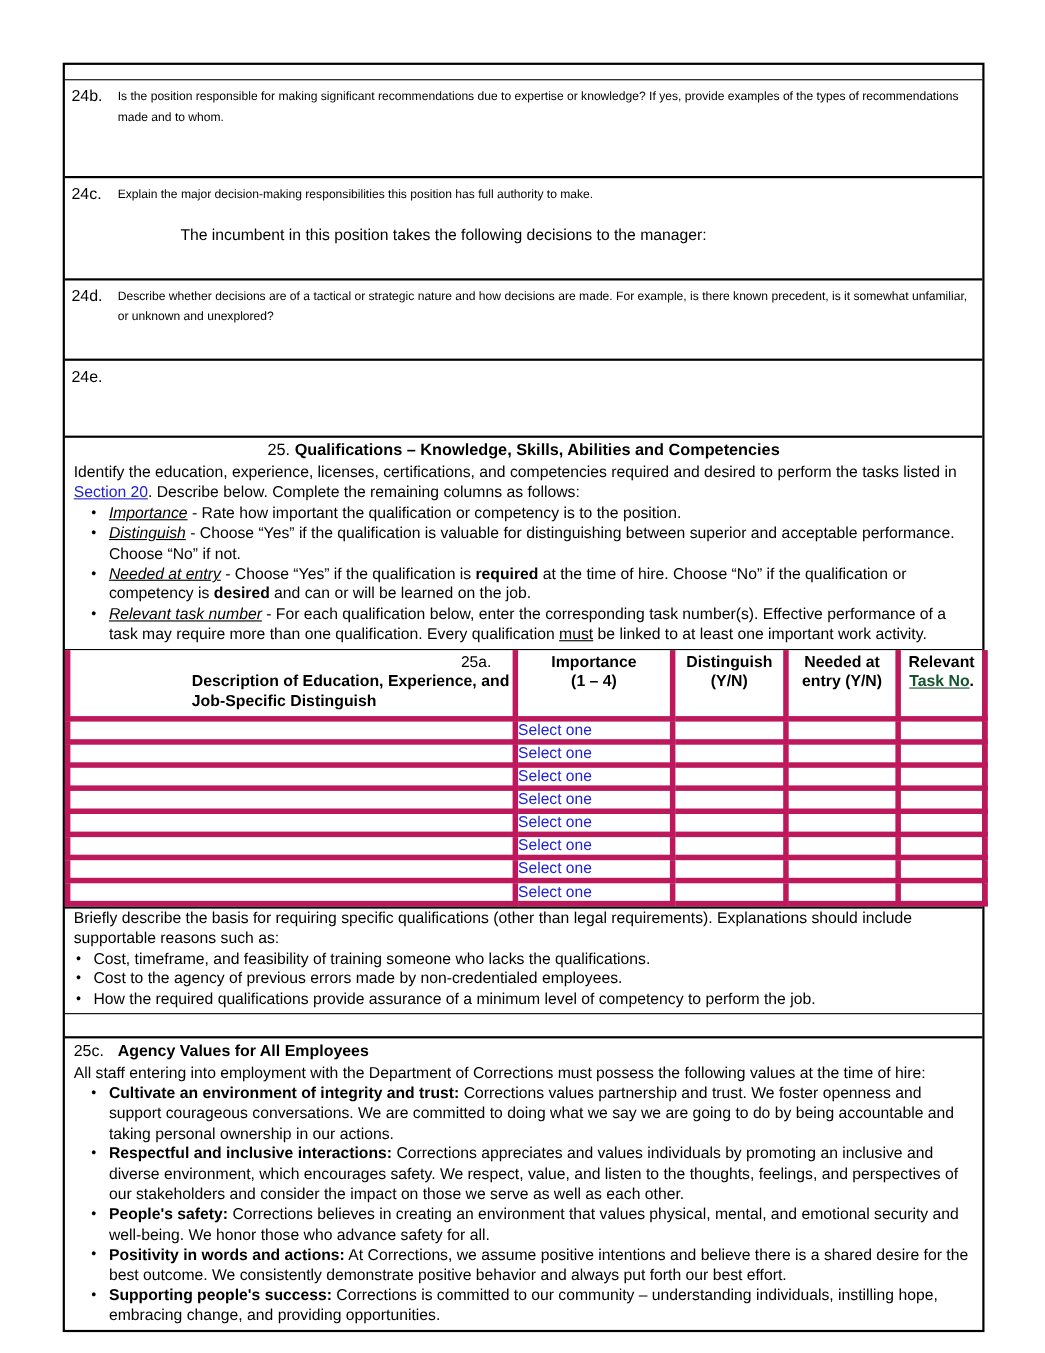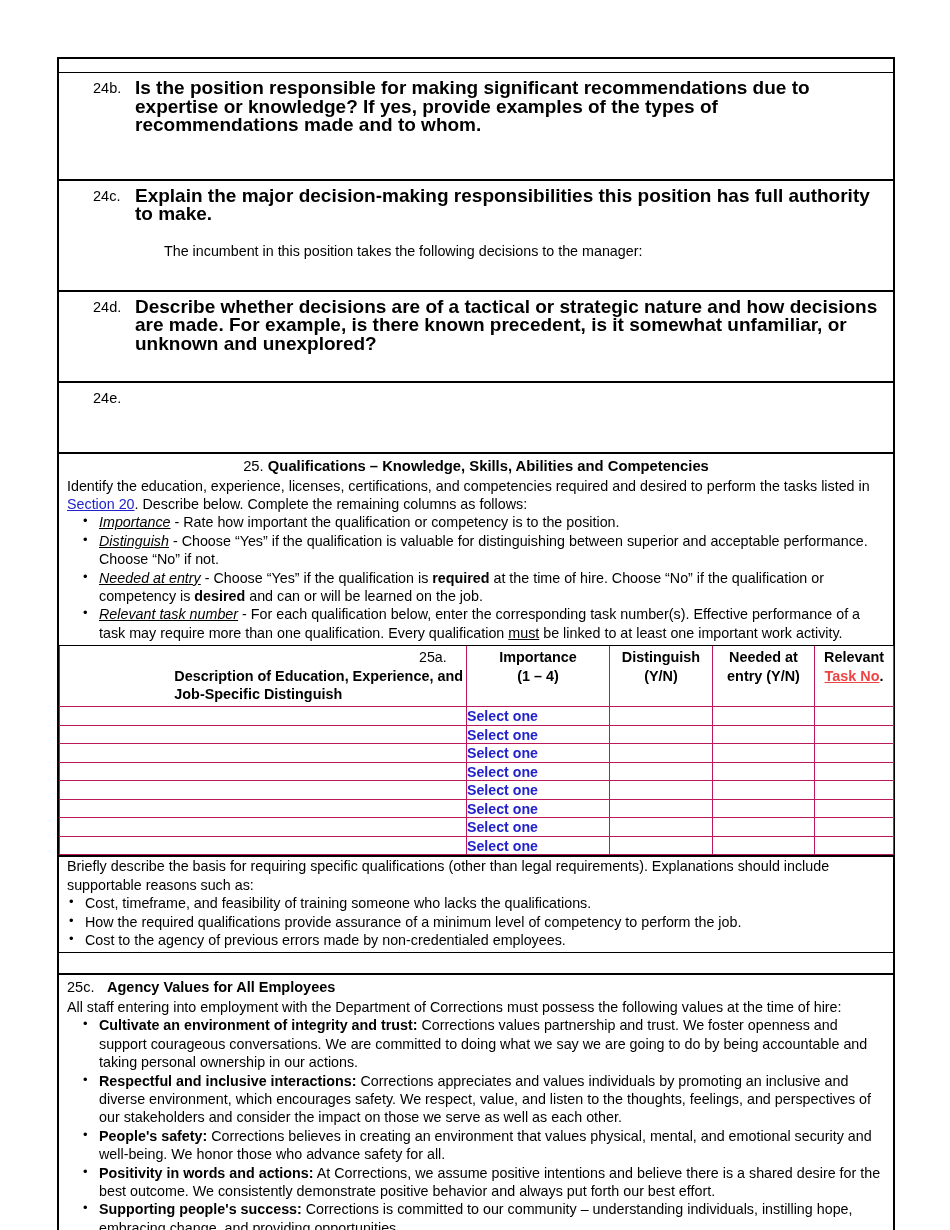--- a/index.html
+++ b/index.html
@@ -45,33 +45,32 @@
   
   .spacer-xs { height: 14px; }
   .spacer-sm { height: 22px; }
 
   
   .qrow {
     display: flex;
     align-items: flex-start;
     padding: 6px 8px 4px 6px;
     box-sizing: border-box;
-    margin-left: 28px;
   }
   .qnum {
     flex: 0 0 auto;
     width: 42px;
     font-size: 14.5px;
     line-height: 18.5px;
     padding-top: 0px;
   }
   .qtext {
     flex: 1 1 auto;
-    font-weight: bold;
-    font-size: 19px;
+    font-weight: normal;
+    font-size: 11px;
     line-height: 18.5px;
   }
   .answer-line {
     padding: 0 8px 6px 105px;
     font-size: 14.3px;
     line-height: 18px;
   }
   .ansspace-sm { height: 18px; }
   .ansspace-md { height: 34px; }
 
@@ -120,24 +119,23 @@
   .u { text-decoration: underline; }
   .b { font-weight: bold; }
 
   
   table.qual {
     width: 100%;
     border-collapse: collapse;
     table-layout: fixed;
   }
   table.qual th, table.qual td {
-    border: 1px solid #be185d;
+    border: 5px solid #be185d;
     box-sizing: border-box;
     padding: 0;
-    font-weight: bold;
   }
   table.qual thead th {
     border-top: none;
     font-size: 14.4px;
     line-height: 18.4px;
     vertical-align: top;
     padding: 2px 3px 3px 3px;
     text-align: center;
     font-weight: bold;
   }
@@ -163,21 +161,21 @@
   table.qual tbody td { height: 18.5px; }
   td.c-desc { border-left: none; }
   td.c-last { border-right: none; }
   td.c-imp {
     color: #2222cc;
     font-size: 14.2px;
     padding-left: 5px;
     vertical-align: middle;
   }
   .tasklink {
-    color: #ef4444;
+    color: #14532d;
     text-decoration: underline;
     font-weight: bold;
   }
   .tasklink-dot { color: #000; text-decoration: none; }
 
   
   .subhead {
     display: flex;
     align-items: baseline;
     padding: 3px 6px 1px 8px;
@@ -359,22 +357,22 @@
           </tr>
         </tbody>
       </table>
     </div>
 
     <div class="band thin">
       <div class="sec-body">
         <p>Briefly describe the basis for requiring specific qualifications (other than legal requirements).  Explanations should include supportable reasons such as:</p>
         <ul class="bullets" style="padding-left:0">
           <li>Cost, timeframe, and feasibility of training someone who lacks the qualifications.</li>
+          <li>Cost to the agency of previous errors made by non-credentialed employees.</li>
           <li>How the required qualifications provide assurance of a minimum level of competency to perform the job.</li>
-          <li>Cost to the agency of previous errors made by non-credentialed employees.</li>
         </ul>
       </div>
     </div>
 
     <div class="band spacer-sm"></div>
 
     <div class="band last">
       <div class="subhead">
         <span class="snum">25c.</span>
         <span class="stitle">Agency Values for All Employees</span>

